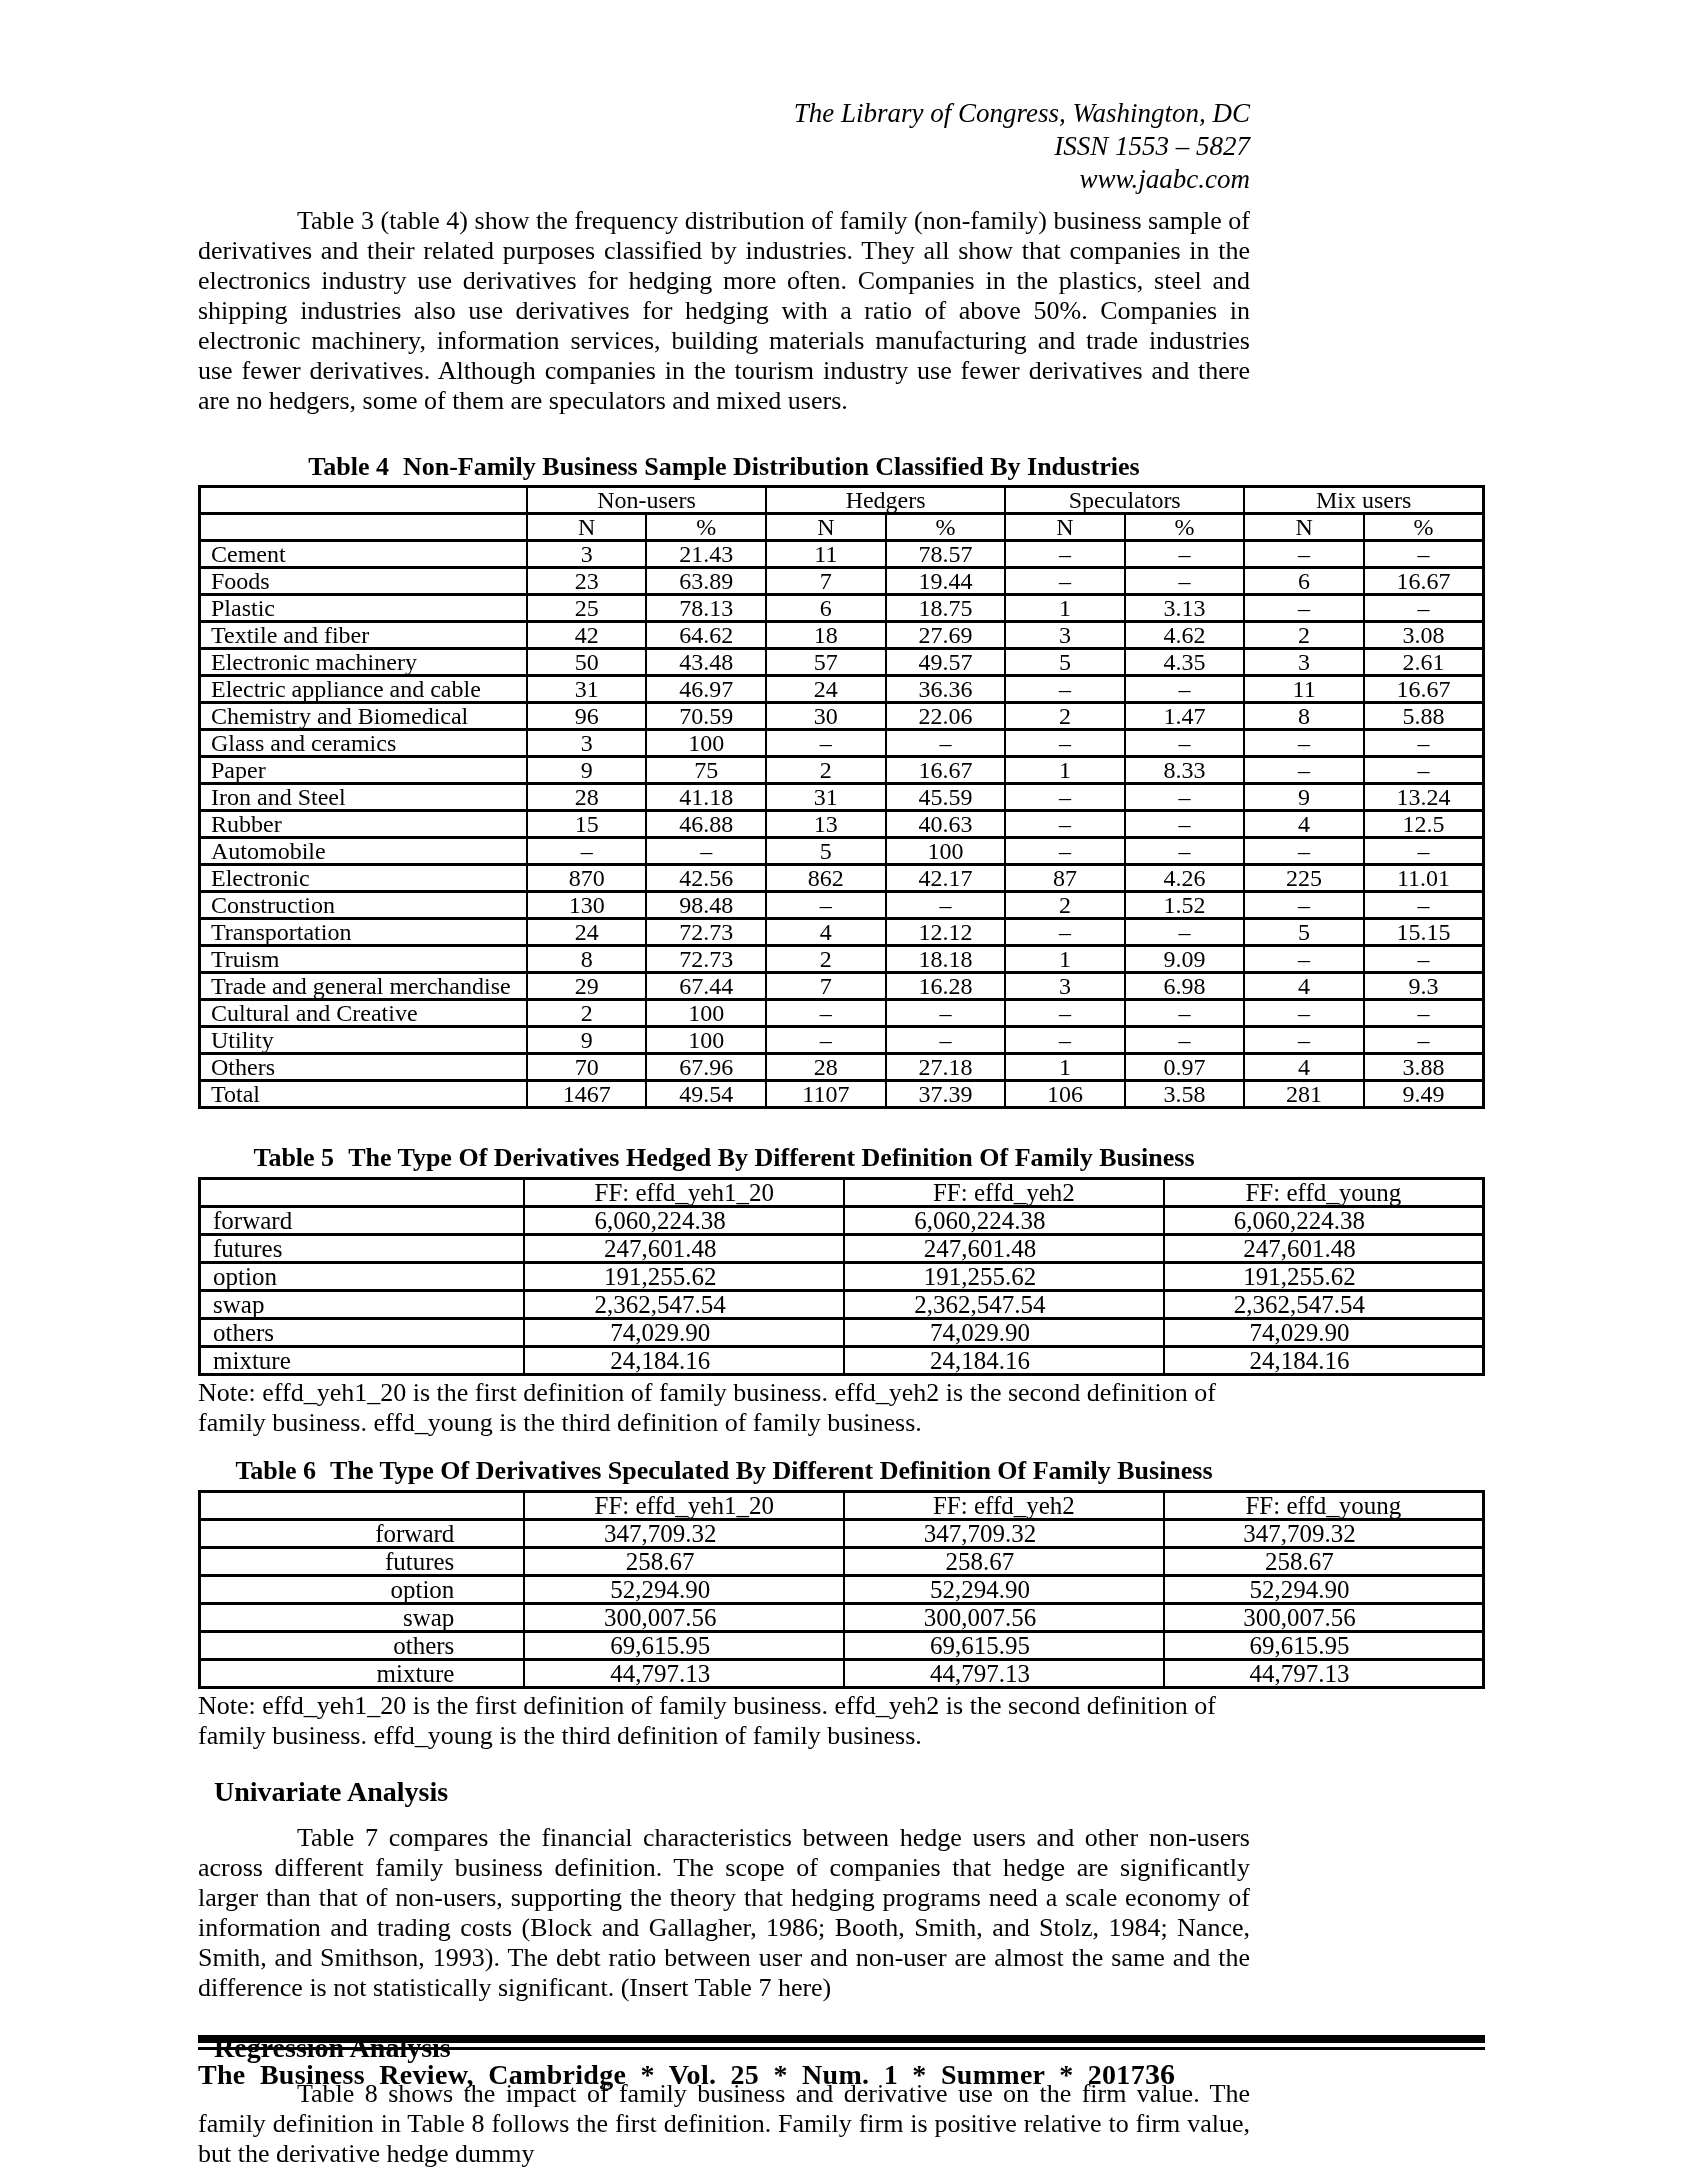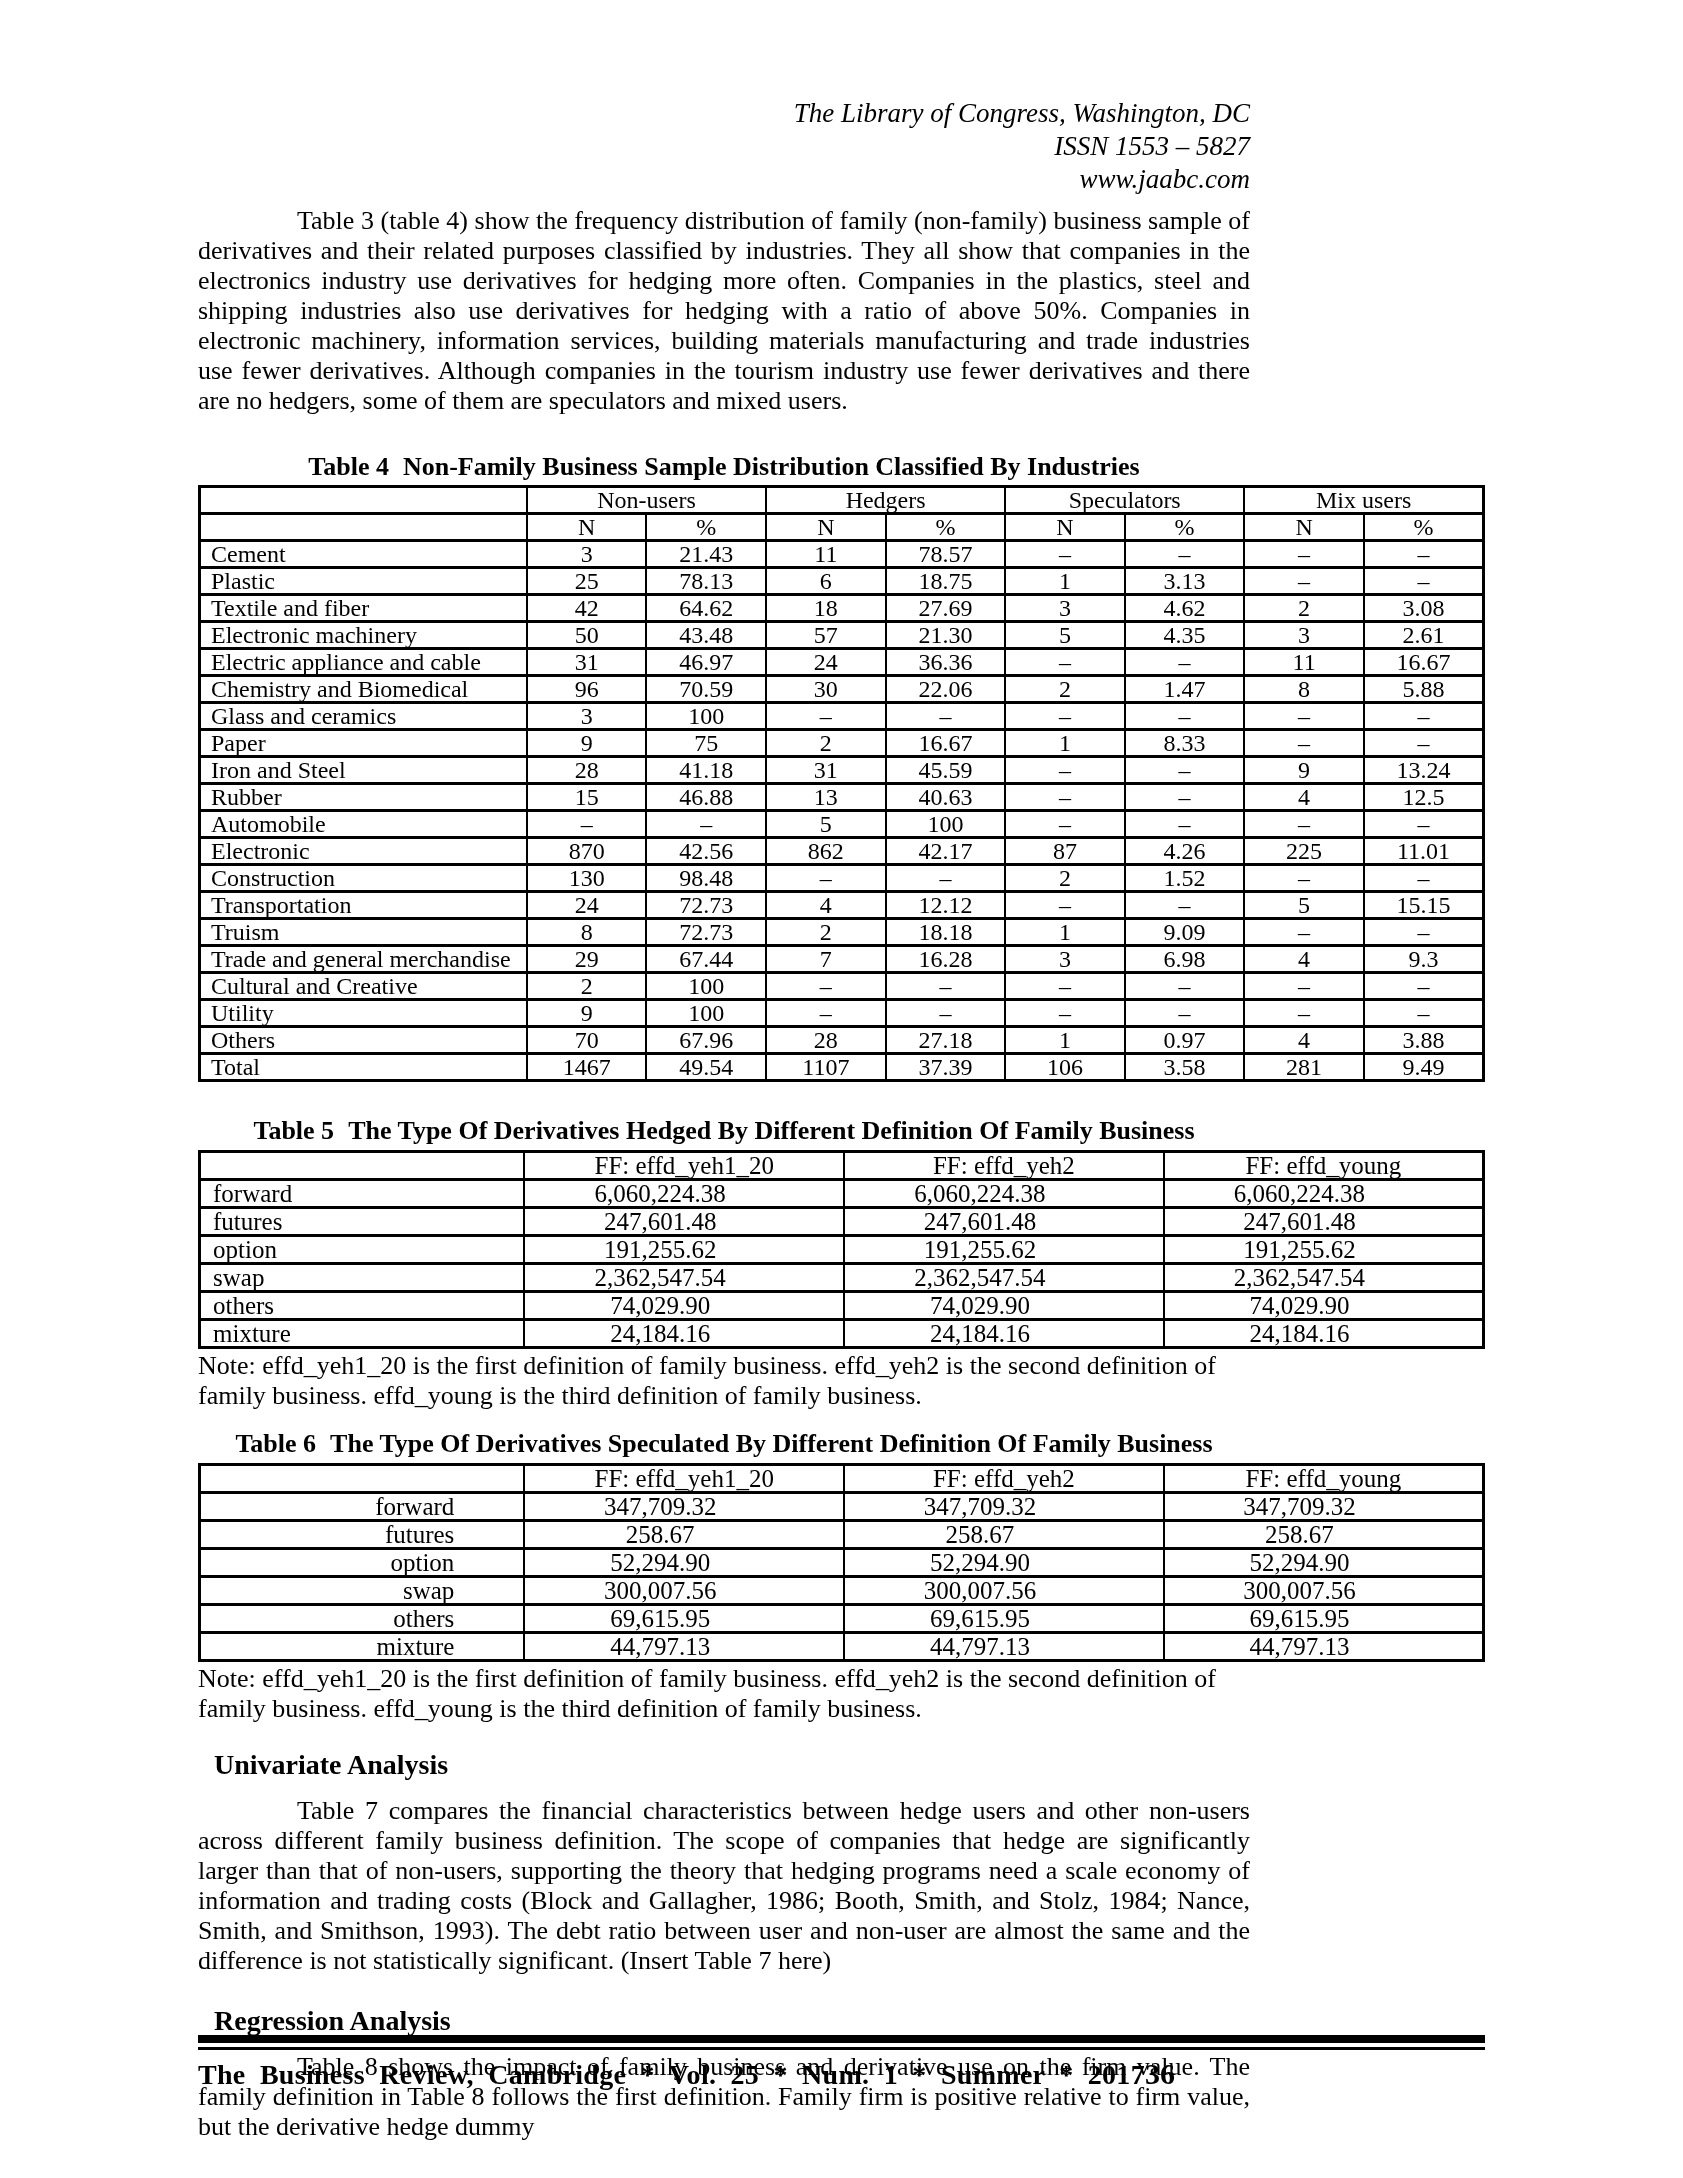--- a/index.html
+++ b/index.html
@@ -104,20 +104,31 @@
           <td class="c1">3</td>
           <td class="c2">21.43</td>
           <td class="c3">11</td>
           <td class="c4">78.57</td>
           <td class="c5">–</td>
           <td class="c6">–</td>
           <td class="c7">–</td>
           <td class="c8">–</td>
         </tr>
         <tr>
+          <td class="c0">Foods</td>
+          <td class="c1">23</td>
+          <td class="c2">63.89</td>
+          <td class="c3">7</td>
+          <td class="c4">19.44</td>
+          <td class="c5">–</td>
+          <td class="c6">–</td>
+          <td class="c7">6</td>
+          <td class="c8">16.67</td>
+        </tr>
+        <tr>
           <td class="c0">Plastic</td>
           <td class="c1">25</td>
           <td class="c2">78.13</td>
           <td class="c3">6</td>
           <td class="c4">18.75</td>
           <td class="c5">1</td>
           <td class="c6">3.13</td>
           <td class="c7">–</td>
           <td class="c8">–</td>
         </tr>
@@ -130,21 +141,21 @@
           <td class="c5">3</td>
           <td class="c6">4.62</td>
           <td class="c7">2</td>
           <td class="c8">3.08</td>
         </tr>
         <tr>
           <td class="c0">Electronic machinery</td>
           <td class="c1">50</td>
           <td class="c2">43.48</td>
           <td class="c3">57</td>
-          <td class="c4">21.30</td>
+          <td class="c4">49.57</td>
           <td class="c5">5</td>
           <td class="c6">4.35</td>
           <td class="c7">3</td>
           <td class="c8">2.61</td>
         </tr>
         <tr>
           <td class="c0">Electric appliance and cable</td>
           <td class="c1">31</td>
           <td class="c2">46.97</td>
           <td class="c3">24</td>

